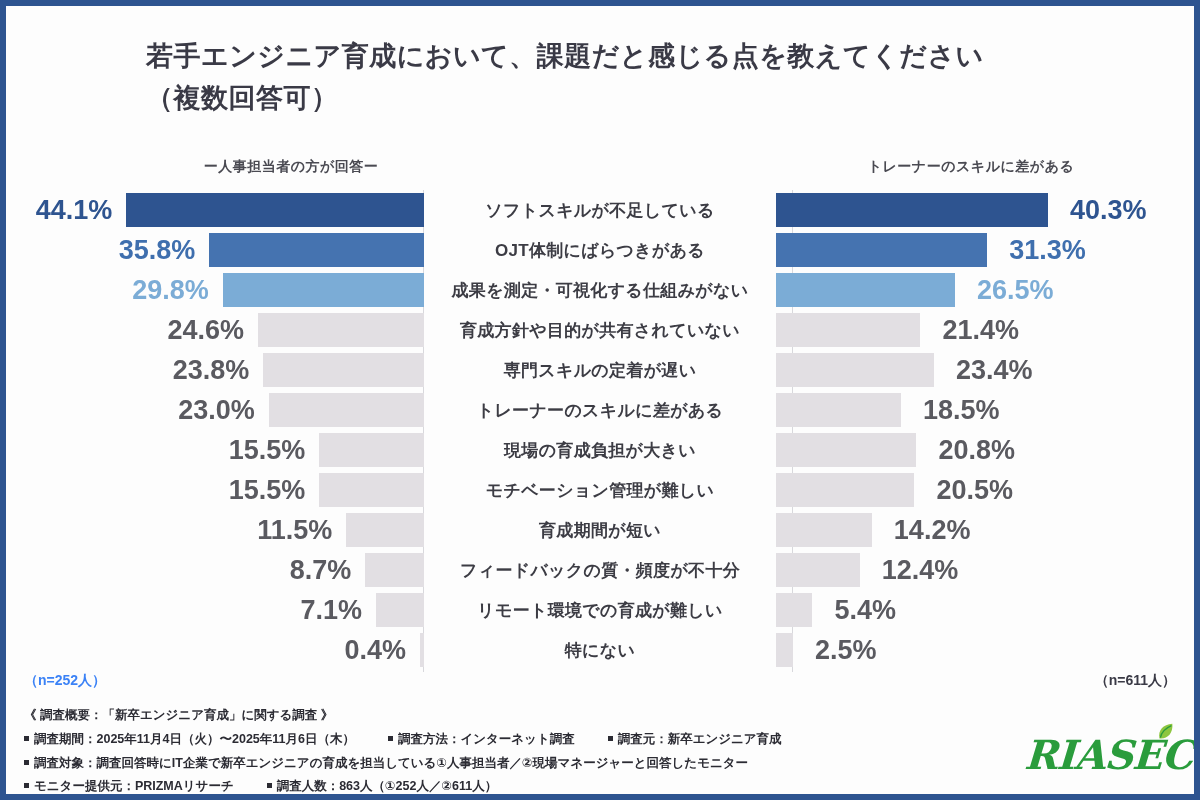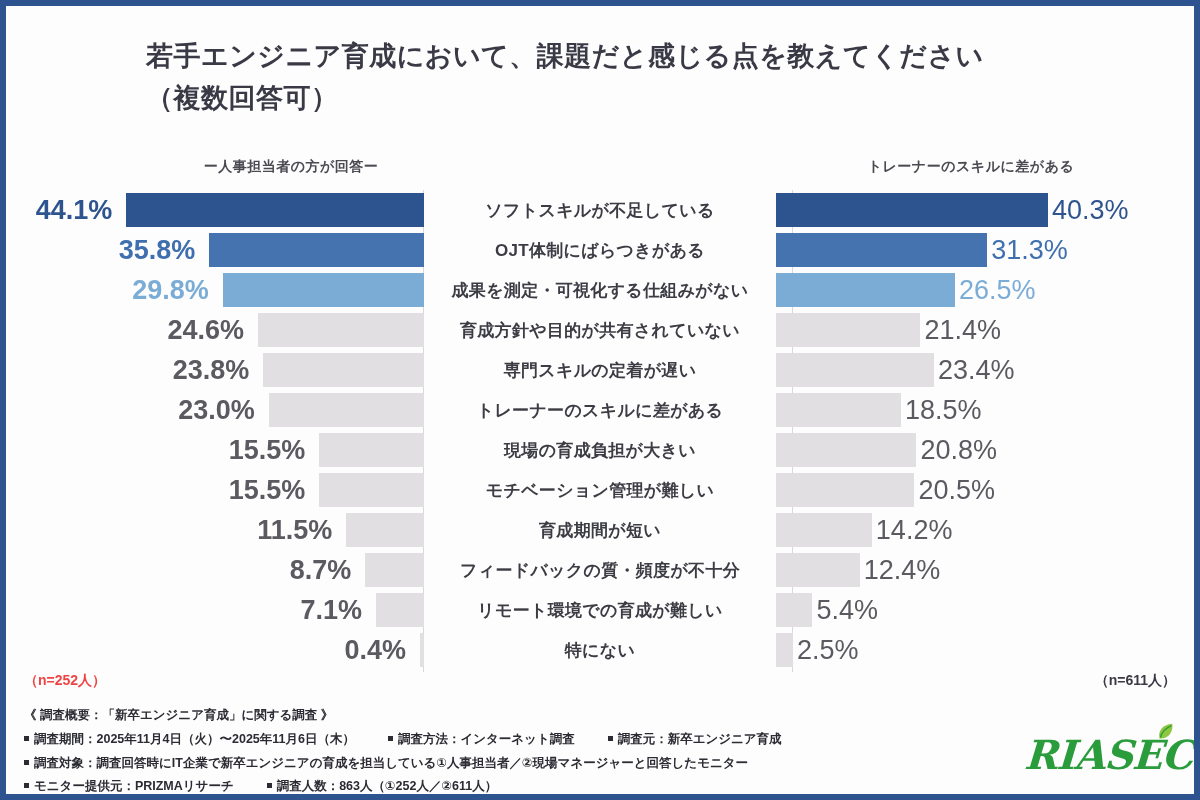--- a/index.html
+++ b/index.html
@@ -95,24 +95,24 @@
   .side-right{
     position:relative;
     width:418px;
     display:flex;
     flex-direction:row;
     justify-content:flex-start;
     align-items:center;
   }
   .side-right .val{
     font-size:27px;
-    font-weight:normal;
+    font-weight:bold;
     color:#5a5a60;
     white-space:nowrap;
-    padding-left:4px;
+    padding-left:22px;
     line-height:1;
   }
 
   
   .rank0 .bar{background:#2e5490;}
   .rank1 .bar{background:#4573b0;}
   .rank2 .bar{background:#7bacd6;}
   .rank0 .val{color:#2e5490;}
   .rank1 .val{color:#3f6fae;}
   .rank2 .val{color:#7bacd6;}
@@ -129,21 +129,21 @@
     left:786px; top:184px;
     width:1px; height:482px;
     background:#d8d8dc;
   }
 
   
   .n-left{
     position:absolute;
     left:18px; top:666px;
     font-size:14px;
-    color:#ef4444;
+    color:#3b82f6;
     font-weight:bold;
   }
   .n-right{
     position:absolute;
     right:18px; top:666px;
     font-size:14px;
     color:#3a3a46;
     font-weight:bold;
   }
 

